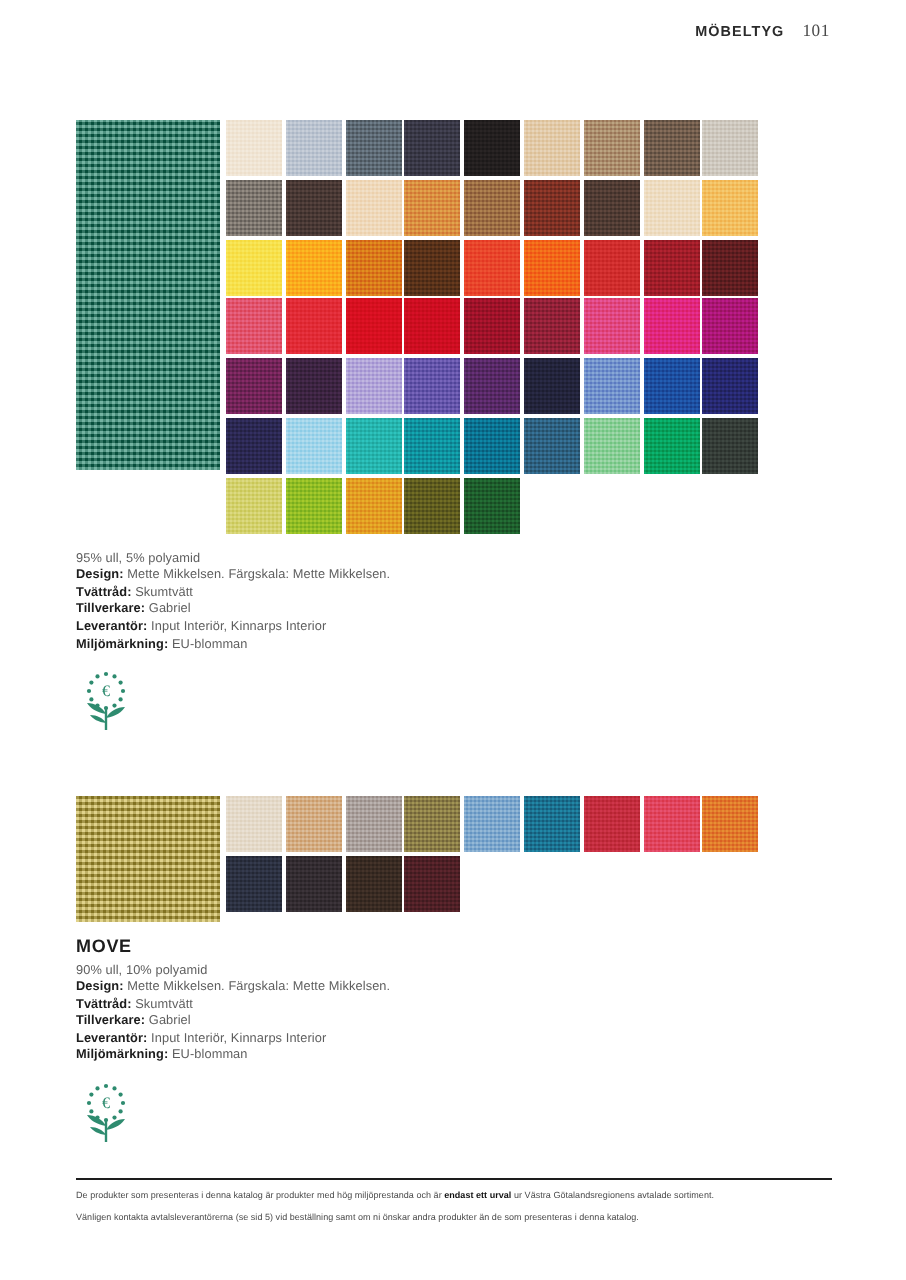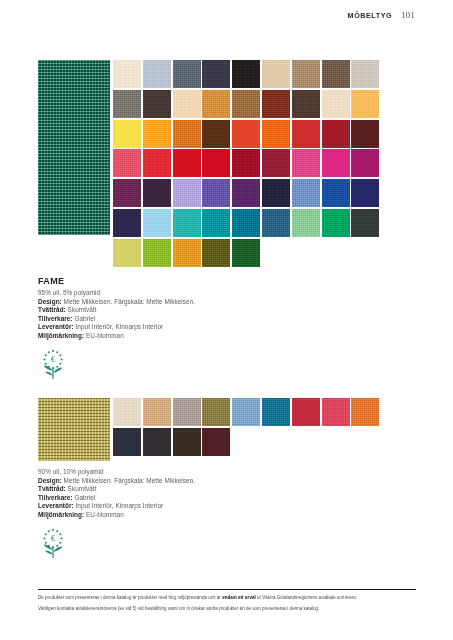--- a/index.html
+++ b/index.html
@@ -277,21 +277,20 @@
           </div>
           <div class="swatch" style="background: rgb(93, 90, 30);">
             <div class="weave"></div>
           </div>
           <div class="swatch" style="background: rgb(29, 91, 43);">
             <div class="weave"></div>
           </div>
         </div>
     </div>
     <div class="product-info">
-      <div class="product-name">FAME</div>
       <div class="spec-line">95% ull, 5% polyamid</div>
       <div id="specs-0">
           <div class="spec-line"><b>Design:</b><span> Mette Mikkelsen. Färgskala: Mette Mikkelsen.</span></div>
           <div class="spec-line"><b>Tvättråd:</b><span> Skumtvätt</span></div>
           <div class="spec-line"><b>Tillverkare:</b><span> Gabriel</span></div>
           <div class="spec-line"><b>Leverantör:</b><span> Input Interiör, Kinnarps Interior</span></div>
           <div class="spec-line"><b>Miljömärkning:</b><span> EU-blomman</span></div>
         </div>
     </div>
     <div class="eco-label">
@@ -360,20 +359,21 @@
           </div>
           <div class="swatch" style="background: rgb(56, 42, 34);">
             <div class="weave"></div>
           </div>
           <div class="swatch" style="background: rgb(77, 31, 37);">
             <div class="weave"></div>
           </div>
         </div>
     </div>
     <div class="product-info">
+      <div class="product-name">MOVE</div>
       <div class="spec-line">90% ull, 10% polyamid</div>
       <div id="specs-1">
           <div class="spec-line"><b>Design:</b><span> Mette Mikkelsen. Färgskala: Mette Mikkelsen.</span></div>
           <div class="spec-line"><b>Tvättråd:</b><span> Skumtvätt</span></div>
           <div class="spec-line"><b>Tillverkare:</b><span> Gabriel</span></div>
           <div class="spec-line"><b>Leverantör:</b><span> Input Interiör, Kinnarps Interior</span></div>
           <div class="spec-line"><b>Miljömärkning:</b><span> EU-blomman</span></div>
         </div>
     </div>
     <div class="eco-label">

